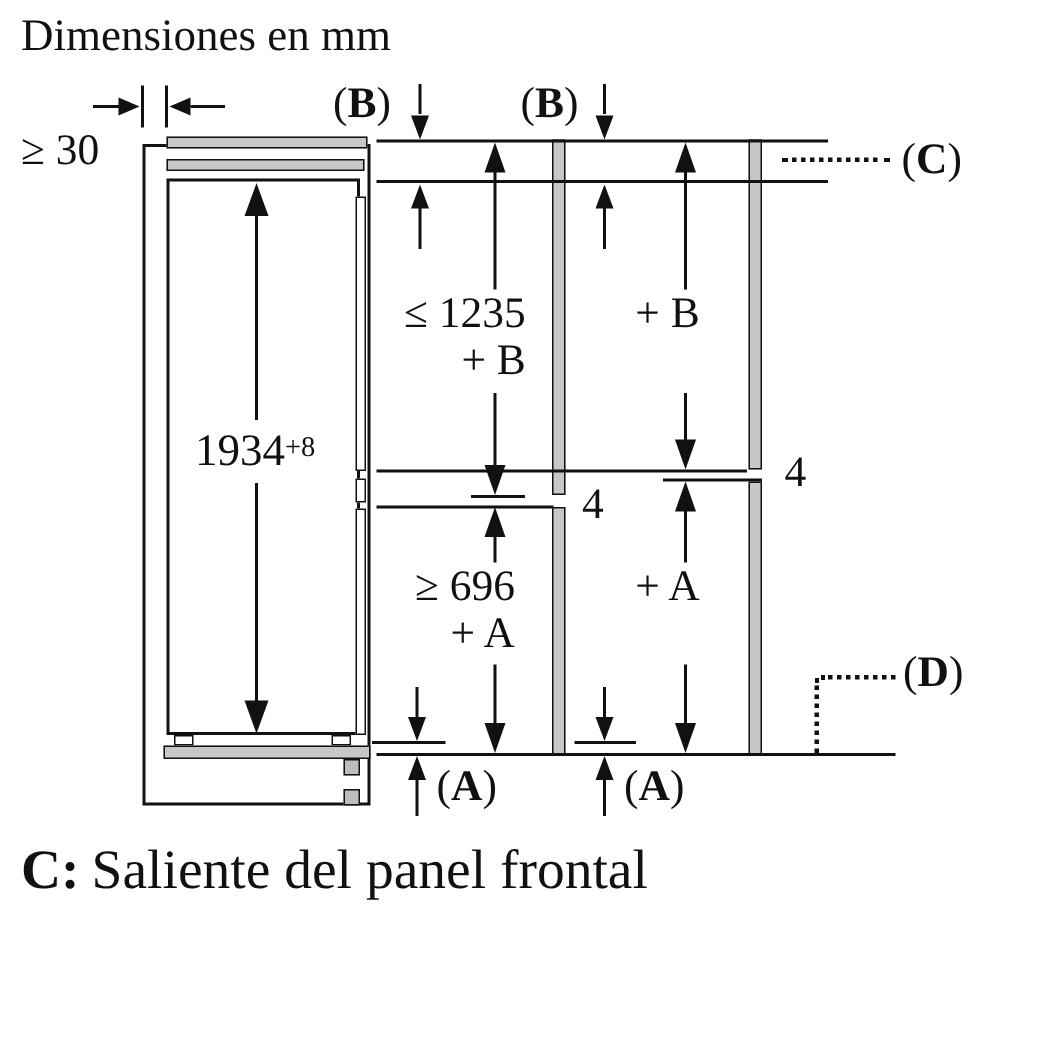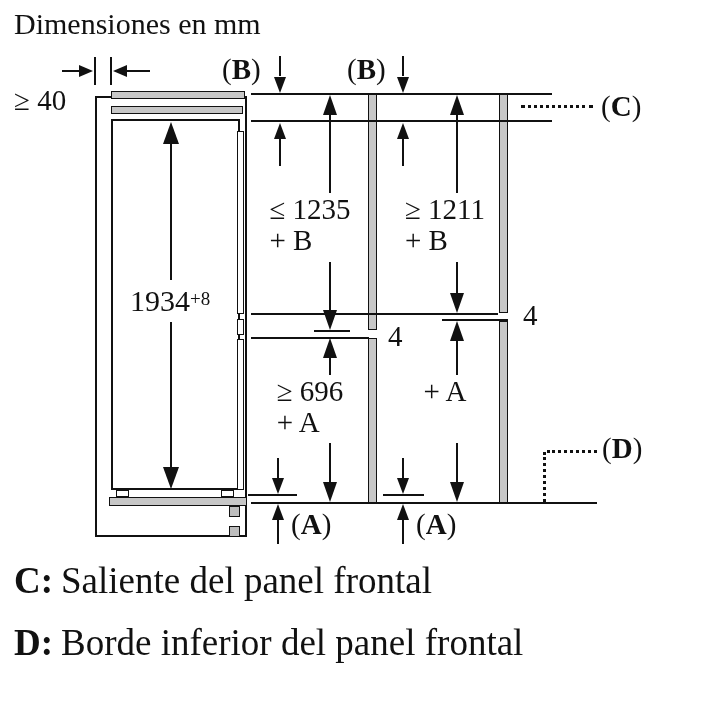--- a/index.html
+++ b/index.html
@@ -18,21 +18,21 @@
   .up{border-left:7px solid transparent;border-right:7px solid transparent;border-bottom:20px solid #111;}
   .dn{border-left:7px solid transparent;border-right:7px solid transparent;border-top:20px solid #111;}
   .upL{border-left:8px solid transparent;border-right:8px solid transparent;border-bottom:22px solid #111;}
   .dnL{border-left:8px solid transparent;border-right:8px solid transparent;border-top:22px solid #111;}
   .upS{border-left:6px solid transparent;border-right:6px solid transparent;border-bottom:16px solid #111;}
   .dnS{border-left:6px solid transparent;border-right:6px solid transparent;border-top:16px solid #111;}
   .rt{border-top:6px solid transparent;border-bottom:6px solid transparent;border-left:14px solid #111;}
   .lt{border-top:6px solid transparent;border-bottom:6px solid transparent;border-right:14px solid #111;}
   
   .lbl{position:absolute;font-size:29px;line-height:31px;white-space:nowrap;}
-  .ctr{transform:translateX(-50%);text-align:left;}
+  .ctr{transform:translateX(-50%);text-align:right;}
   .b{font-weight:bold;}
   .dotH{position:absolute;height:0;border-top:3px dotted #111;}
   .dotV{position:absolute;width:0;border-left:3px dotted #111;}
   sup.tol{font-size:19px;vertical-align:6px;letter-spacing:0;}
   .legend-line{position:absolute;font-size:37px;white-space:nowrap;}
   .legend-line .txt{margin-left:8px;}
 </style>
 </head>
 <body>
 
@@ -58,21 +58,21 @@
   <div class="lbl" style="left:130px;top:283px;font-size:30px;"><span>1934</span><sup class="tol">+8</sup></div>
   <div class="v" style="left:170px;top:322px;height:148px;"></div>
   <div class="ah dnL" style="left:163px;top:467px;"></div>
 
   <div class="h" style="left:62px;top:70px;width:18px;"></div>
   <div class="ah rt" style="left:79px;top:65px;"></div>
   <div class="v" style="left:94px;top:57px;height:28px;"></div>
   <div class="v" style="left:110px;top:57px;height:28px;"></div>
   <div class="ah lt" style="left:113px;top:65px;"></div>
   <div class="h" style="left:127px;top:70px;width:23px;"></div>
-  <div class="lbl" style="left:14px;top:85px;">≥ 40</div>
+  <div class="lbl" style="left:14px;top:85px;">≥ 30</div>
 
   <div class="h" style="left:251px;top:93px;width:301px;z-index:5;"></div>
   <div class="h" style="left:251px;top:120px;width:301px;z-index:5;"></div>
   <div class="h" style="left:251px;top:313px;width:247px;z-index:5;"></div>
   <div class="h" style="left:251px;top:337px;width:118px;z-index:5;"></div>
   <div class="h" style="left:314px;top:330px;width:36px;z-index:5;"></div>
   <div class="h" style="left:442px;top:319px;width:66px;z-index:5;"></div>
   <div class="h" style="left:251px;top:502px;width:346px;z-index:5;"></div>
   <div class="h" style="left:248px;top:494px;width:49px;z-index:5;"></div>
   <div class="h" style="left:383px;top:494px;width:41px;z-index:5;"></div>
@@ -99,21 +99,20 @@
   <div class="lbl ctr" style="left:310px;top:194px;">
     <div>≤ 1235</div>
     <div>+ B</div>
   </div>
   <div class="v" style="left:329px;top:262px;height:50px;"></div>
   <div class="ah dn" style="left:323px;top:310px;"></div>
 
   <div class="ah up" style="left:450px;top:95px;"></div>
   <div class="v" style="left:456px;top:113px;height:80px;"></div>
   <div class="lbl ctr" style="left:445px;top:194px;">
-    <div>≥ 1211</div>
     <div>+ B</div>
   </div>
   <div class="v" style="left:456px;top:262px;height:32px;"></div>
   <div class="ah dn" style="left:450px;top:293px;"></div>
 
   <div class="lbl" style="left:388px;top:321px;">4</div>
   <div class="lbl" style="left:523px;top:300px;">4</div>
 
   <div class="ah up" style="left:323px;top:338px;"></div>
   <div class="v" style="left:329px;top:356px;height:19px;"></div>
@@ -145,15 +144,14 @@
   <div class="lbl" style="left:416px;top:509px;"><span>(</span><span class="b">A</span><span>)</span></div>
 
   <div class="dotH" style="left:521px;top:105px;width:72px;"></div>
   <div class="lbl" style="left:601px;top:91px;"><span>(</span><span class="b">C</span><span>)</span></div>
 
   <div class="dotV" style="left:543px;top:452px;height:50px;"></div>
   <div class="dotH" style="left:547px;top:450px;width:50px;"></div>
   <div class="lbl" style="left:602px;top:433px;"><span>(</span><span class="b">D</span><span>)</span></div>
 
   <div class="legend-line" style="left:14px;top:559px;"><span class="b">C:</span><span class="txt">Saliente del panel frontal</span></div>
-  <div class="legend-line" style="left:14px;top:621px;"><span class="b">D:</span><span class="txt">Borde inferior del panel frontal</span></div>
 
 </div>
 
 </body></html>

